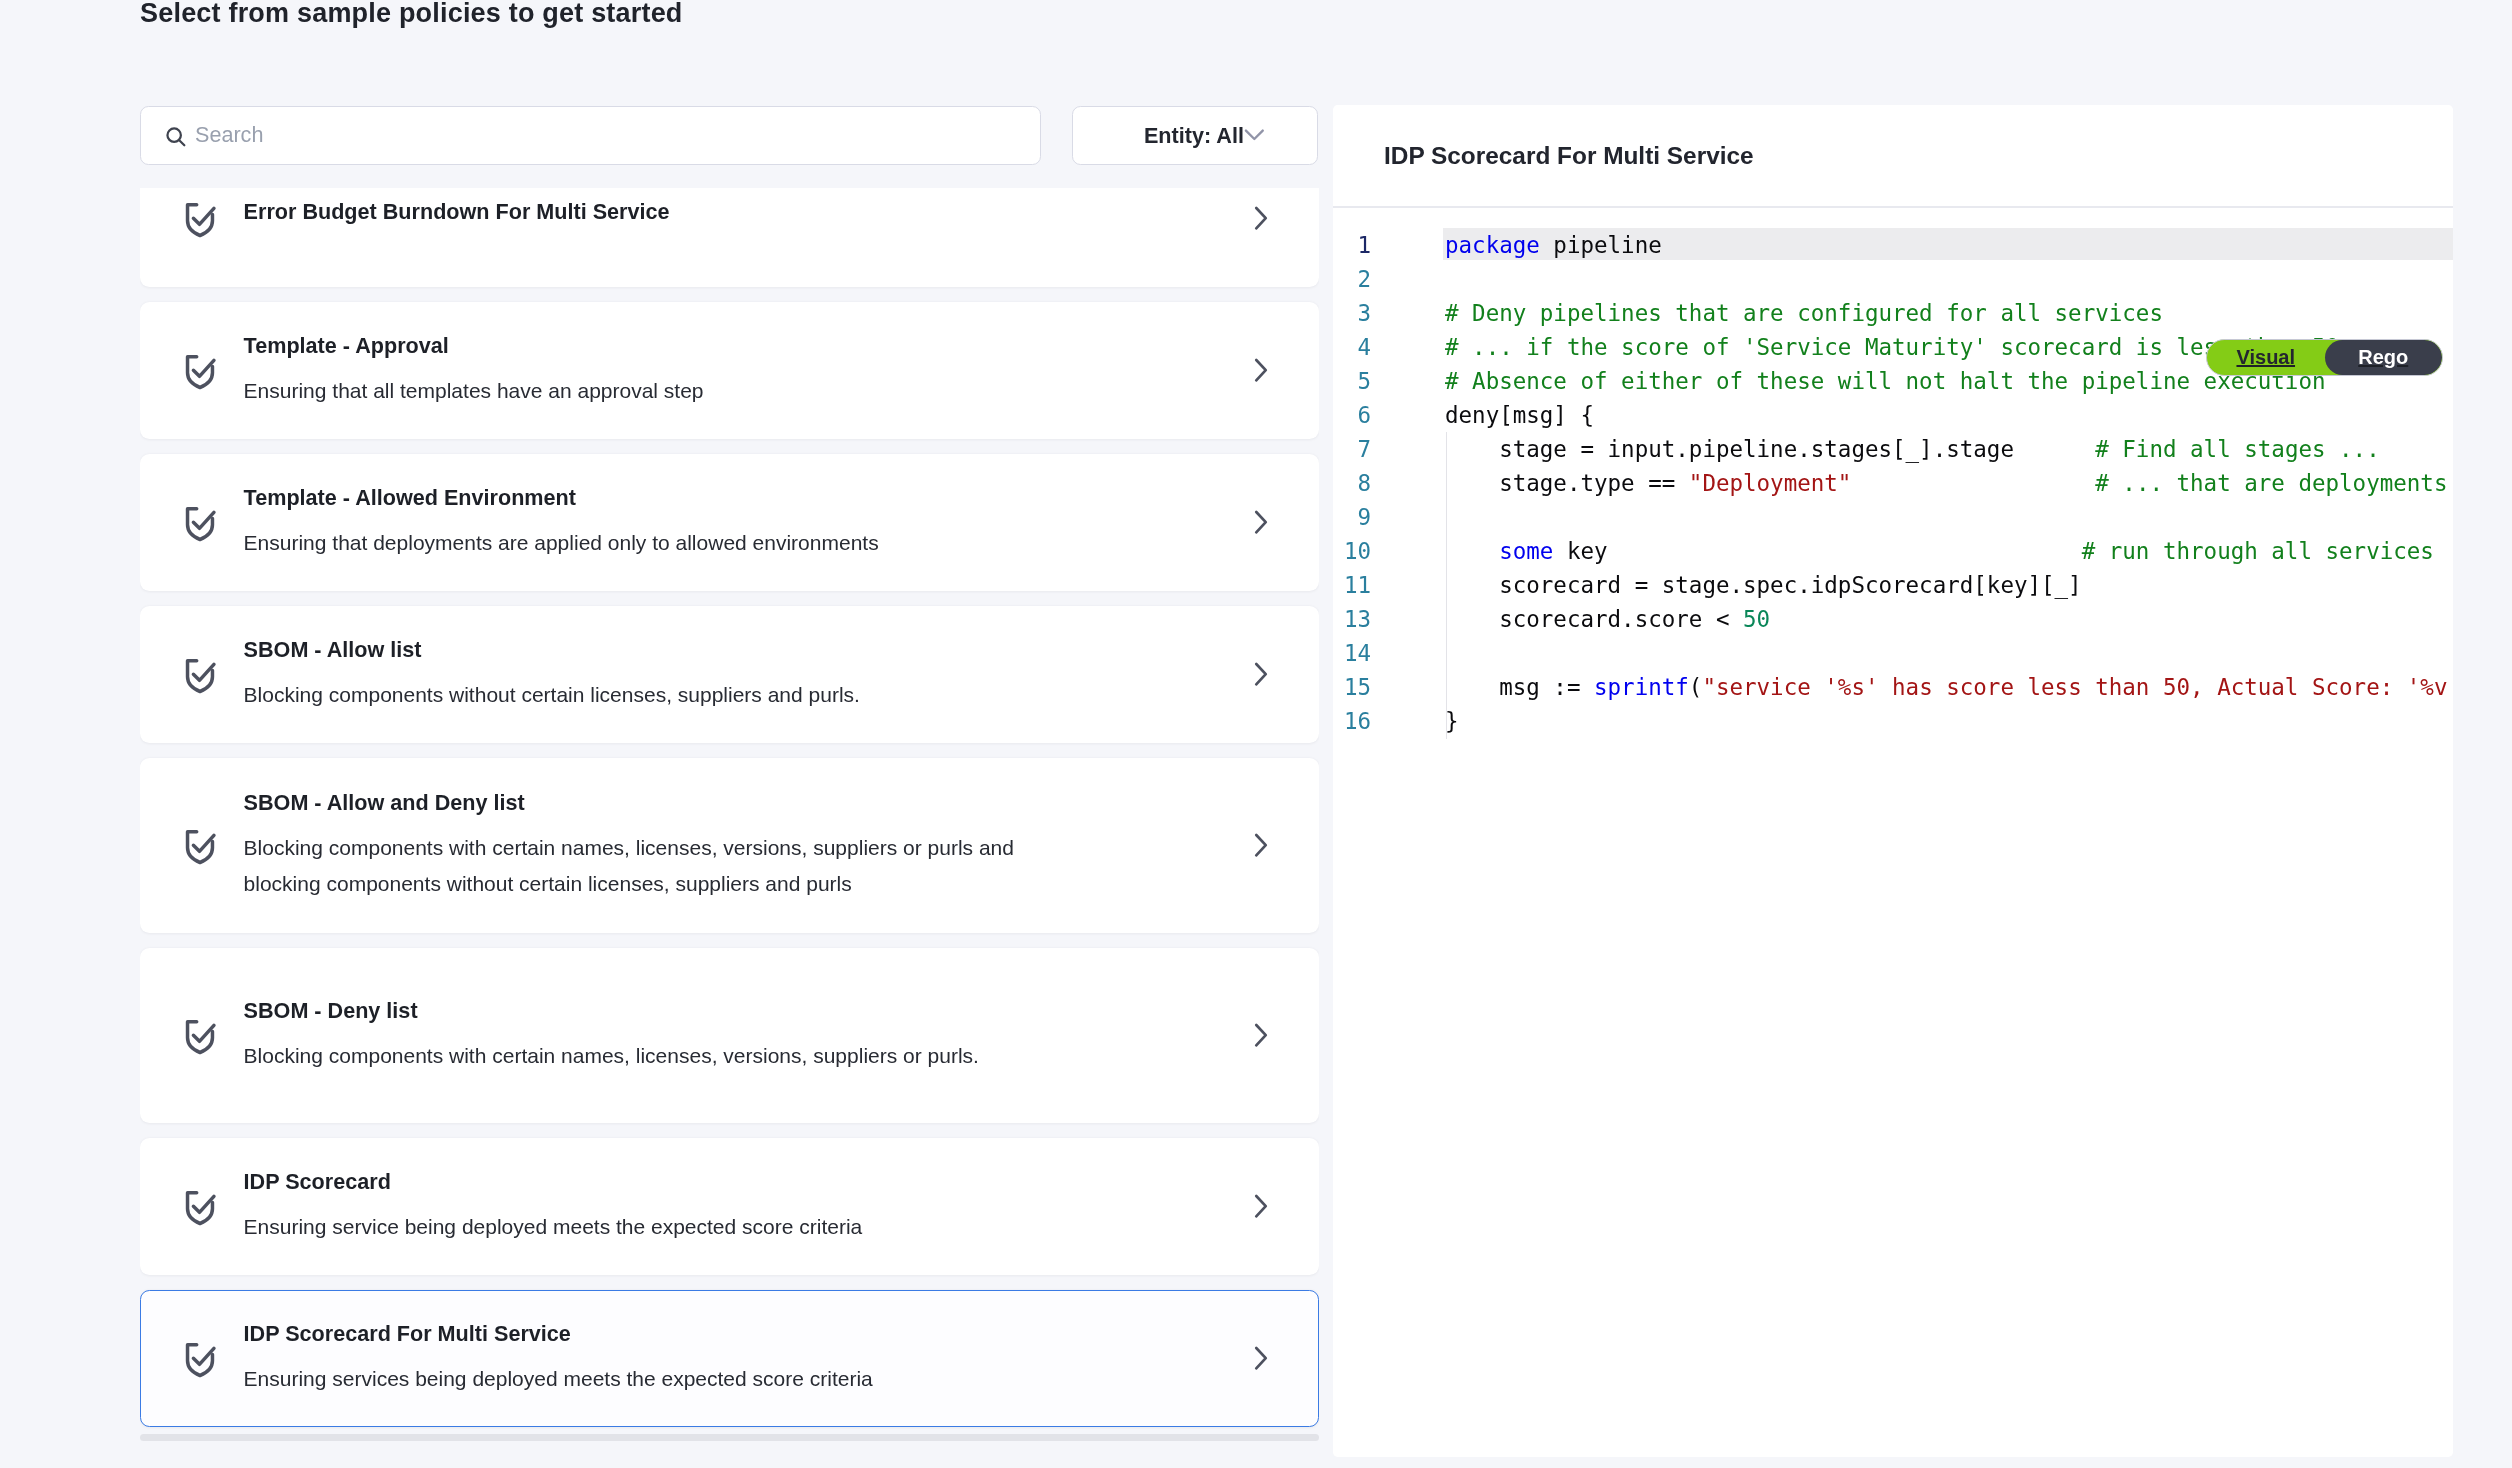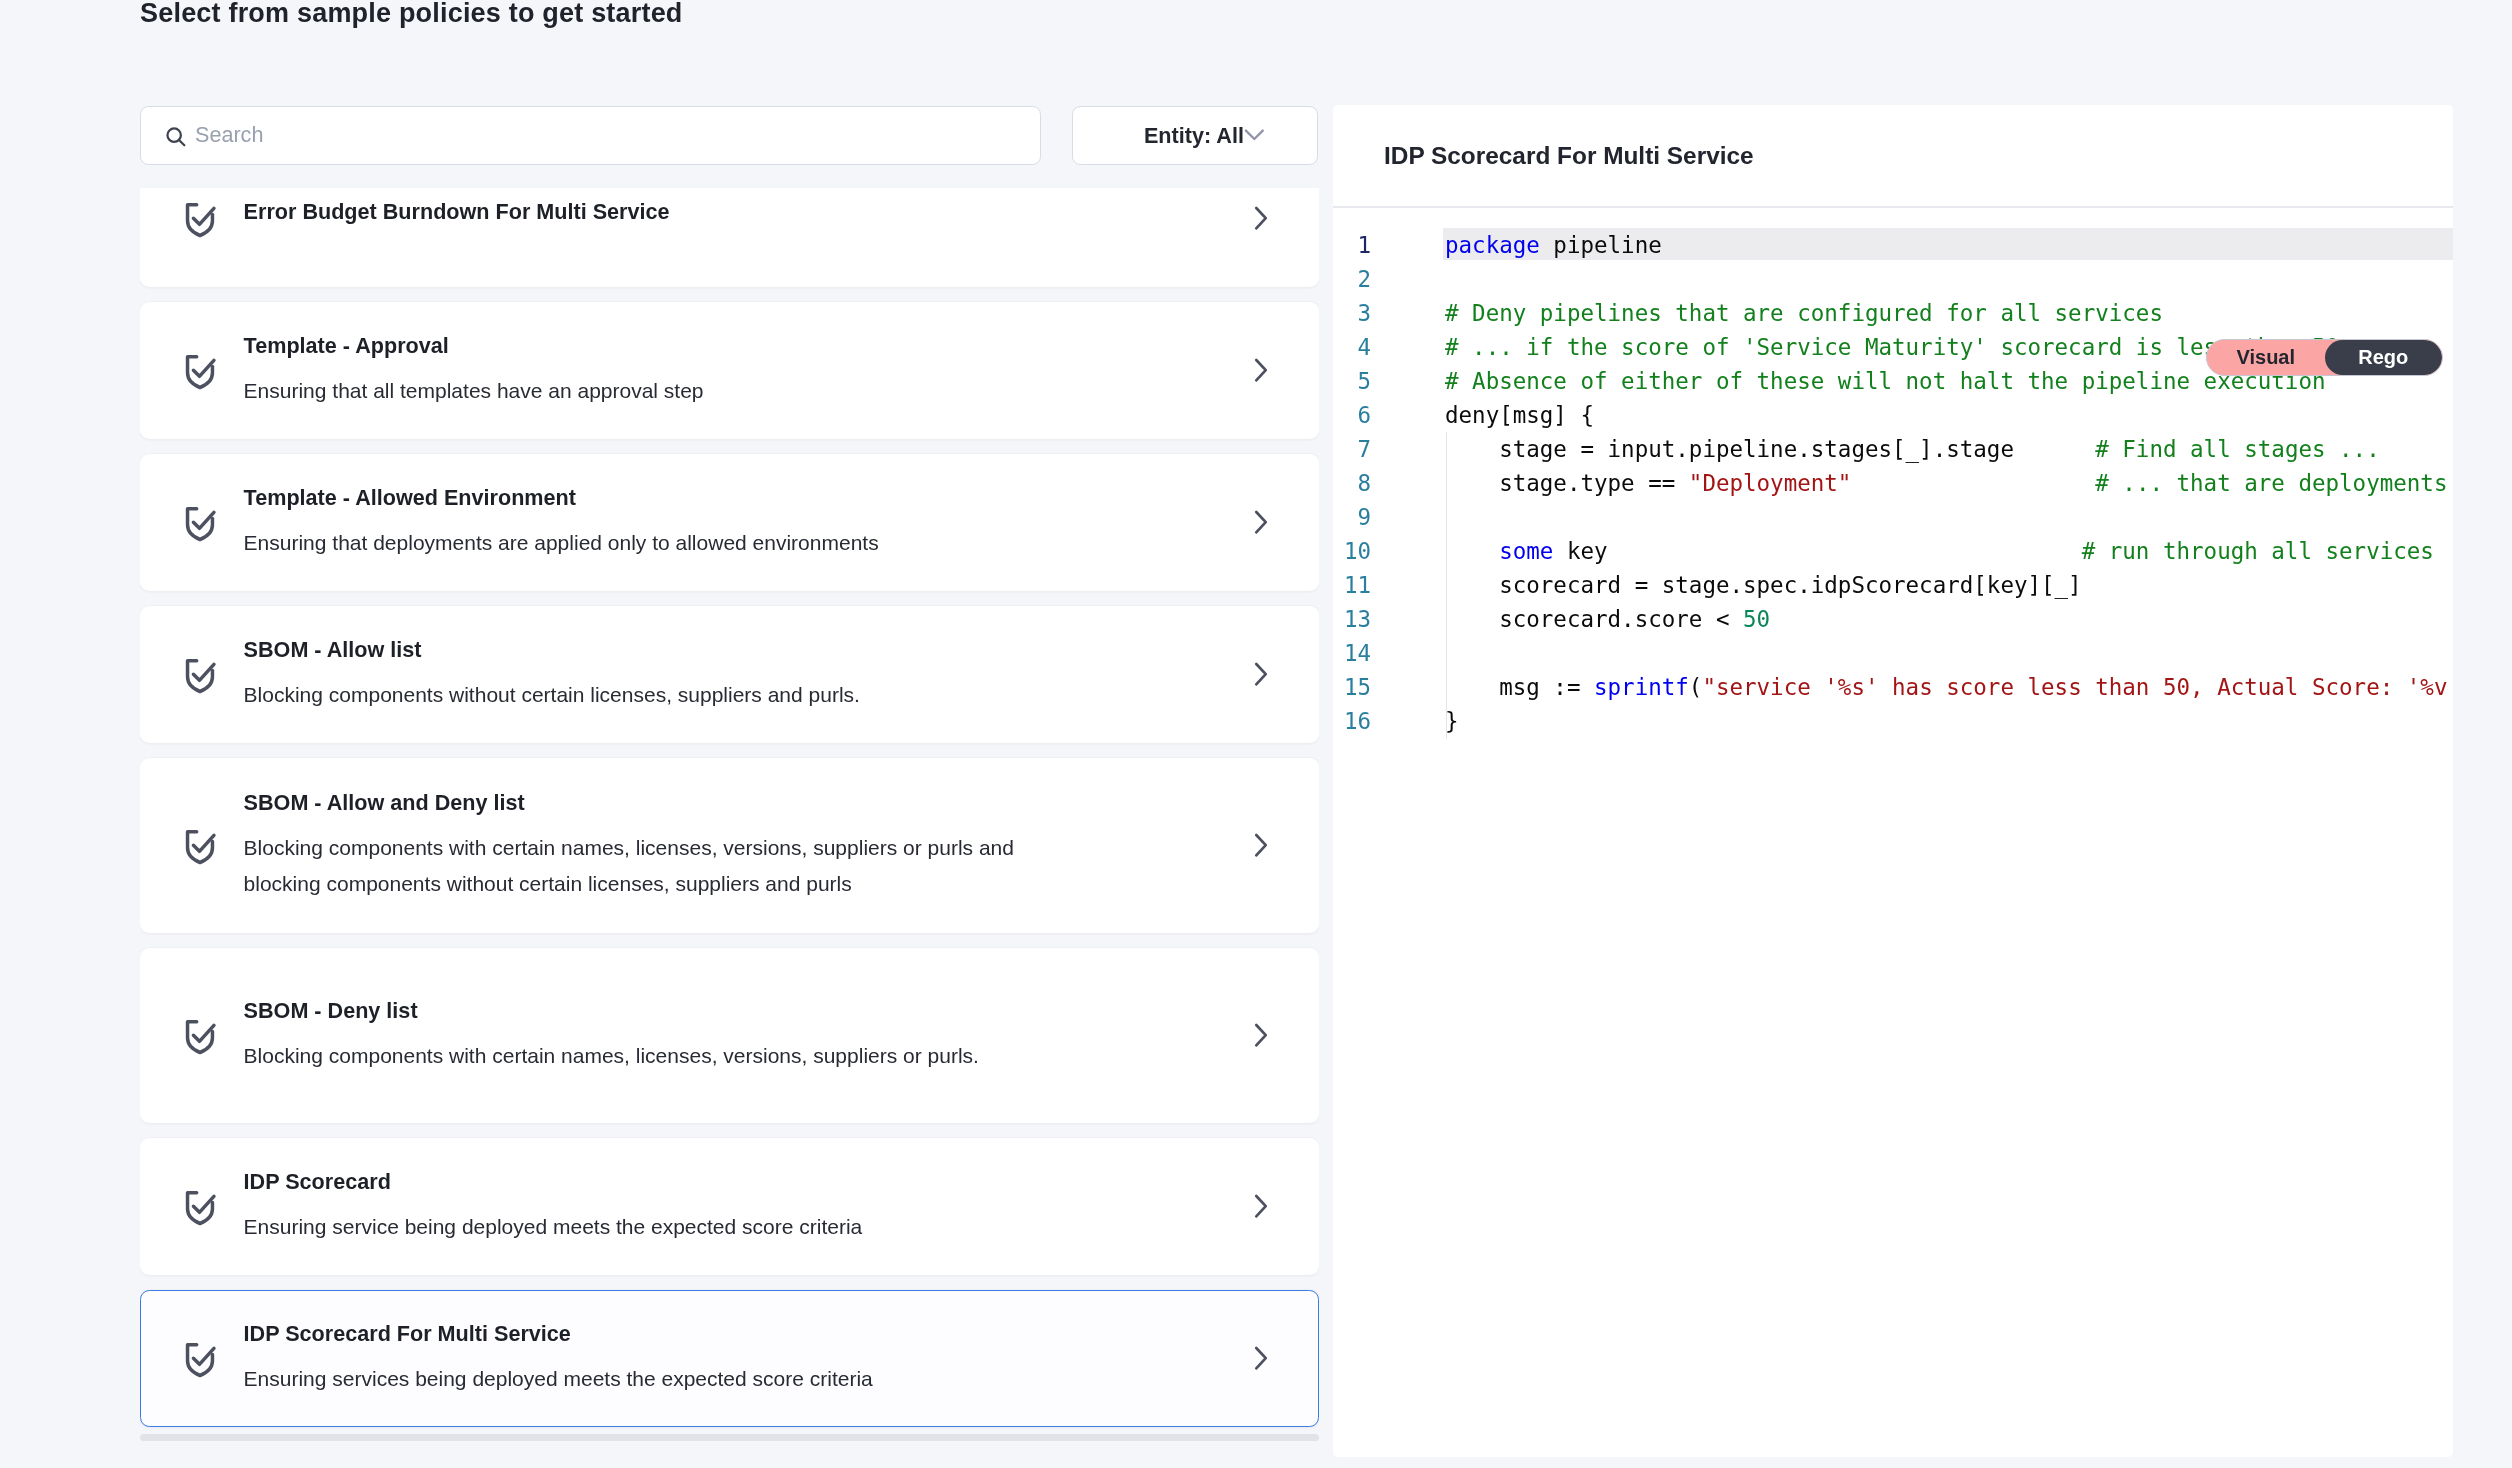--- a/index.html
+++ b/index.html
@@ -86,22 +86,22 @@
     font-family:"DejaVu Sans Mono", monospace; font-size:22.5px; color:var(--c-text);
   }
   .s-kw  { color:var(--c-keyword); }
   .s-cm  { color:var(--c-comment); }
   .s-str { color:var(--c-string); }
   .s-num { color:var(--c-number); }
   .s-pl  { color:var(--c-text); }
   
   .view-toggle {
     position:absolute; left:873px; top:131px; width:237px; height:37px;
-    background:#fca5a5; border:1.4px solid #c6c8d4; border-radius:19px;
-    display:flex; overflow:hidden; cursor:pointer;
+    background:#84cc16; border:1.4px solid #c6c8d4; border-radius:19px;
+    display:flex; overflow:hidden; cursor:pointer;text-decoration:underline;
   }
   .seg { flex:1 1 50%; display:flex; align-items:center; justify-content:center; font-size:20px; }
   .seg.visual { font-weight:600; color:#23262f; }
   .seg.rego { background:var(--c-toggle_dark); border-radius:19px; color:#ffffff; font-weight:700; }
 </style>
 </head>
 <body>
 
 <div class="page-title">Select from sample policies to get started</div>
 

